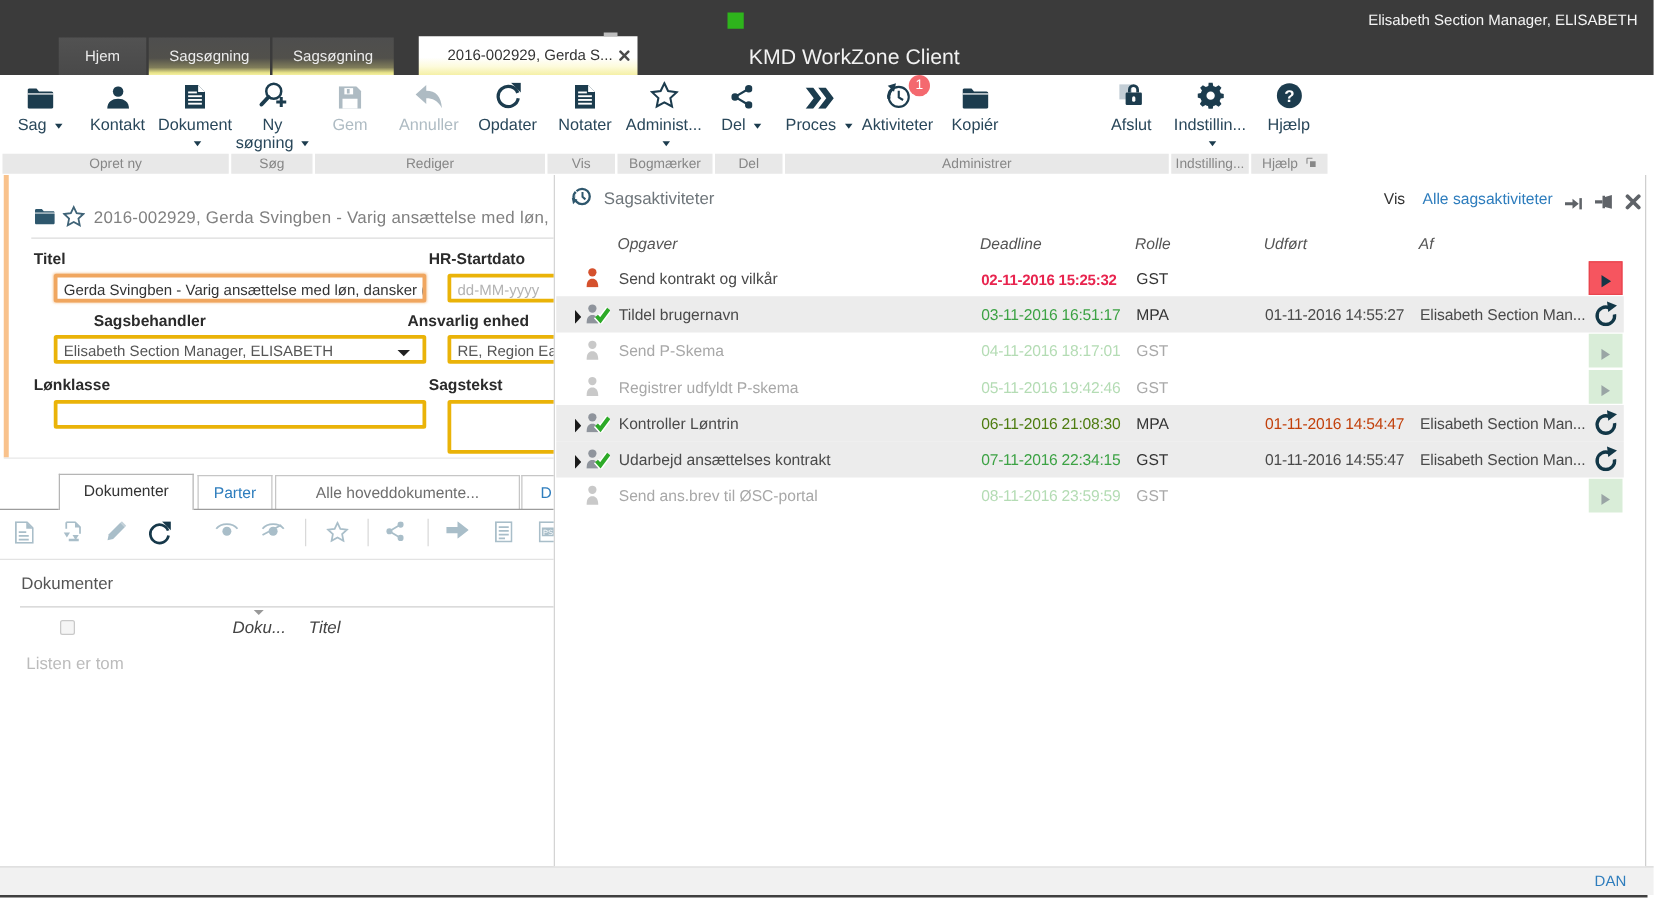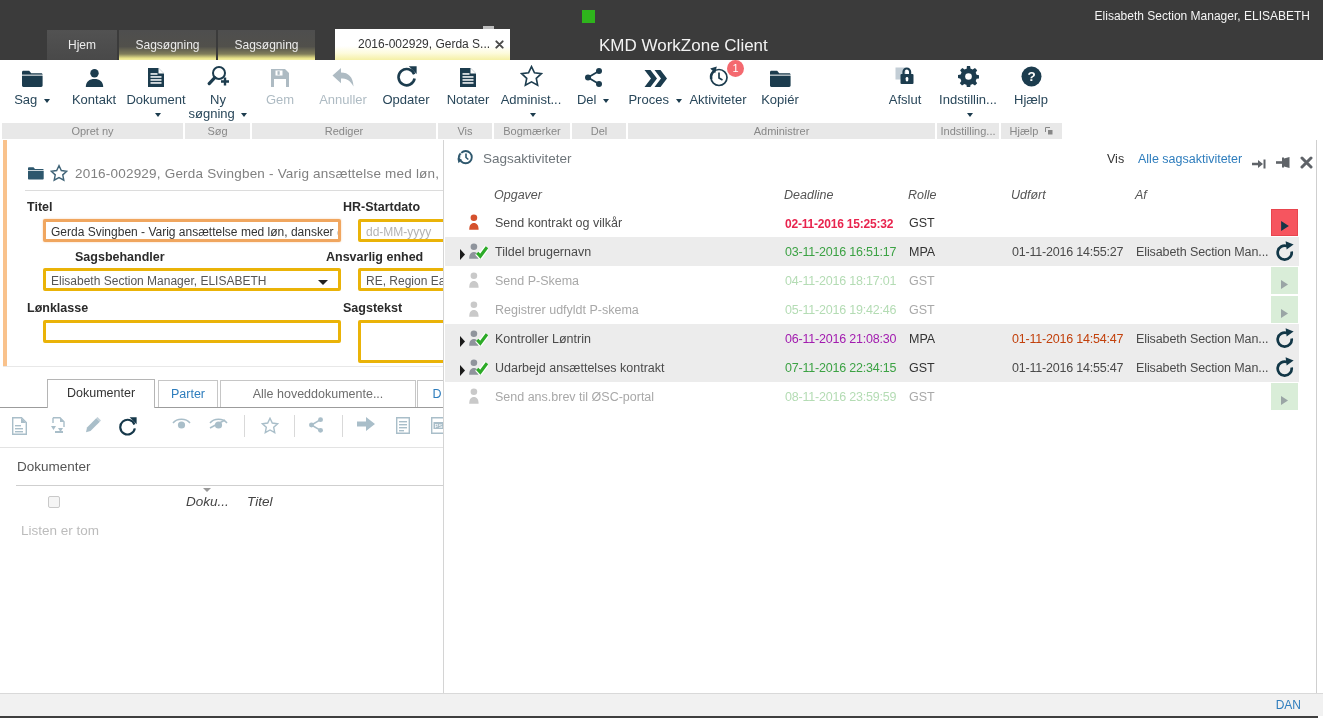--- a/index.html
+++ b/index.html
@@ -452,21 +452,21 @@
         <span class="abs" style="left:15px;top:9px;"><svg width="5" height="11" viewBox="0 0 5 11">
             <path fill="#1a1a1a" d="M0 0 L5 5.5 L0 11 Z"></path>
           </svg></span>
         <span class="abs" style="left:24px;top:6px;"><svg width="19" height="16" viewBox="0 0 19 16">
             <circle cx="4.9" cy="3.8" r="3.3" fill="#8f949c"></circle>
             <path fill="#8f949c" d="M0.2 15.8 C0.2 11 2 8.9 4.9 8.9 C7.8 8.9 9.6 11 9.6 15.8 Z"></path>
             <path d="M8.2 9.8 L11.3 13.2 L18 4.2" stroke="#fff" stroke-width="5.6" fill="none"></path>
             <path d="M8.2 9.8 L11.3 13.2 L18 4.2" stroke="#2daa28" stroke-width="3.2" fill="none"></path>
           </svg></span>
         <span class="ptext" style="left:50px;">Kontroller Løntrin</span>
-        <span class="ptext" style="left:340px;color:#a21caf;letter-spacing:-0.2px;">06-11-2016 21:08:30</span>
+        <span class="ptext" style="left:340px;color:#4d7c0f;letter-spacing:-0.2px;">06-11-2016 21:08:30</span>
         <span class="ptext" style="left:464px;color:#333;">MPA</span>
         <span class="ptext" style="left:567px;color:#c2410c;letter-spacing:-0.2px;">01-11-2016 14:54:47</span>
         <span class="ptext" style="left:691px;color:#4a4a4a;letter-spacing:-0.1px;">Elisabeth Section Man...</span>
         <span class="abs" style="left:830px;top:3px;"><svg width="19" height="21" viewBox="0 0 19 21">
             <path fill="none" stroke="#123747" stroke-width="2.7" d="M16.6 11.5 A7 7 0 1 1 12.2 6.1"></path>
             <path fill="#123747" d="M10.6 1.2 L18.6 4.4 L11.6 9.6 Z"></path>
           </svg></span>
       </div>
       <div class="prow gray" style="top:213px;">
         <span class="abs" style="left:15px;top:9px;"><svg width="5" height="11" viewBox="0 0 5 11">

